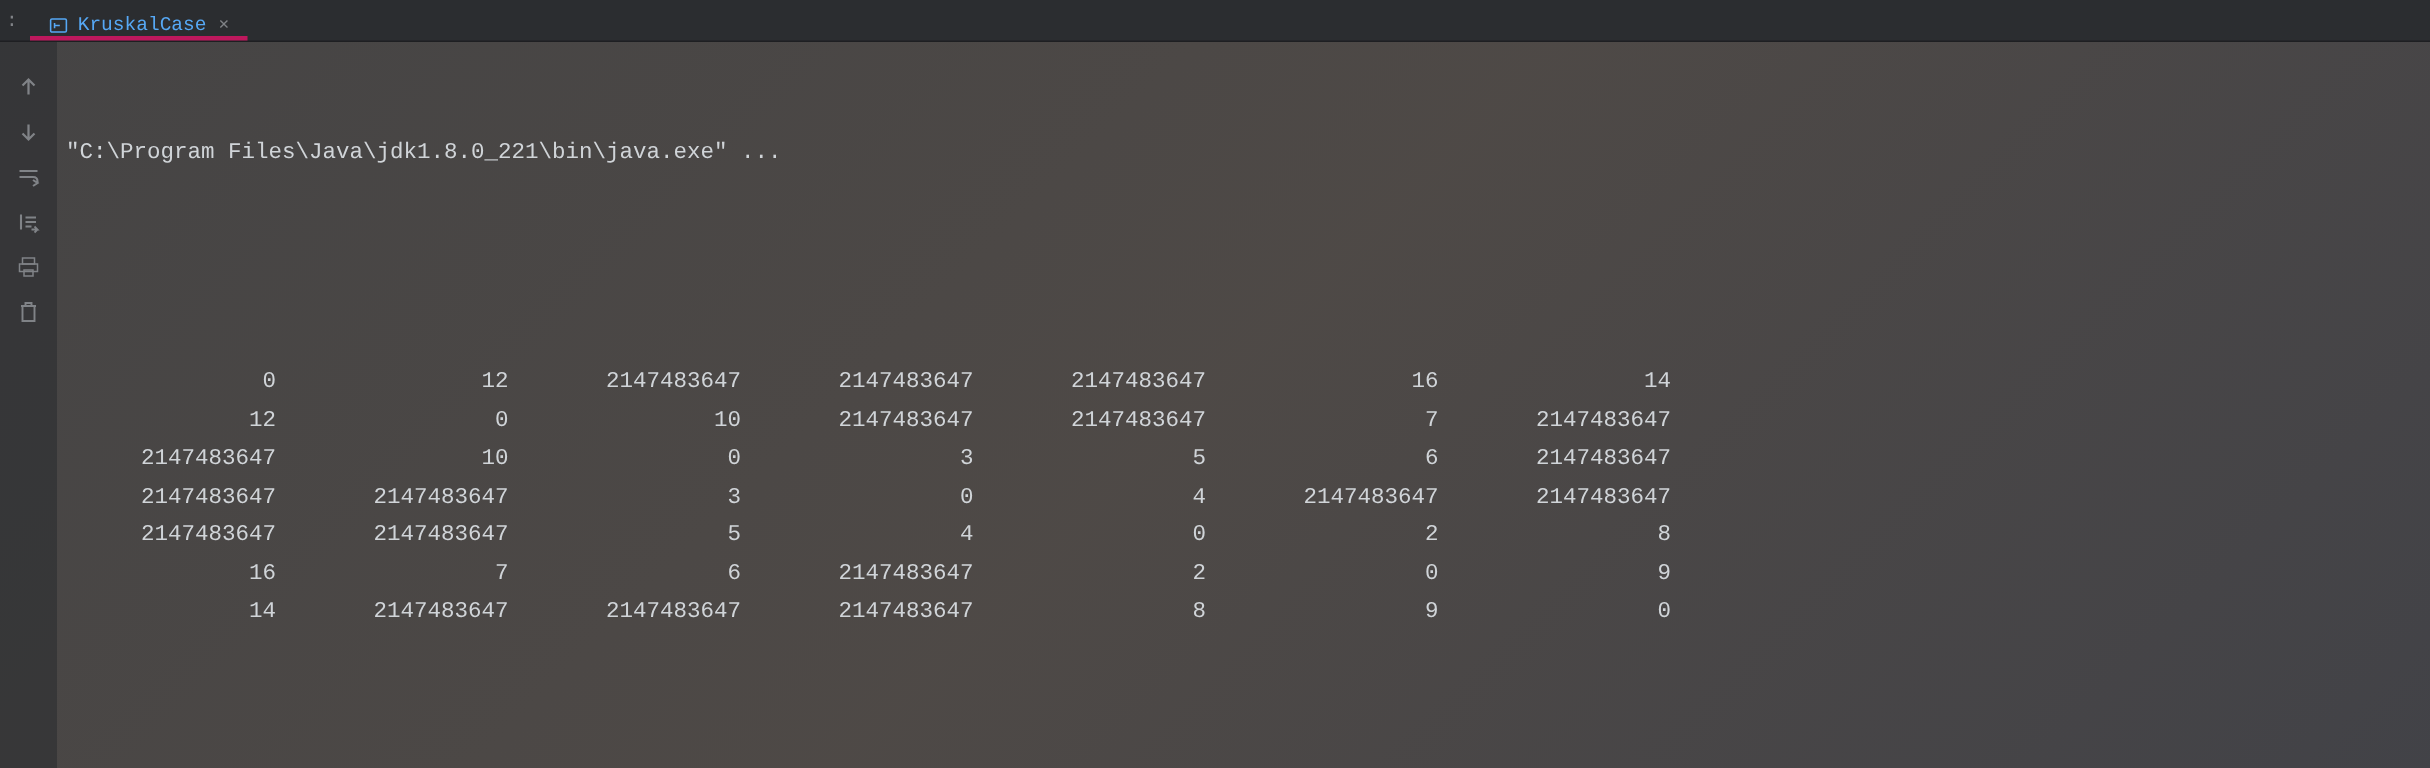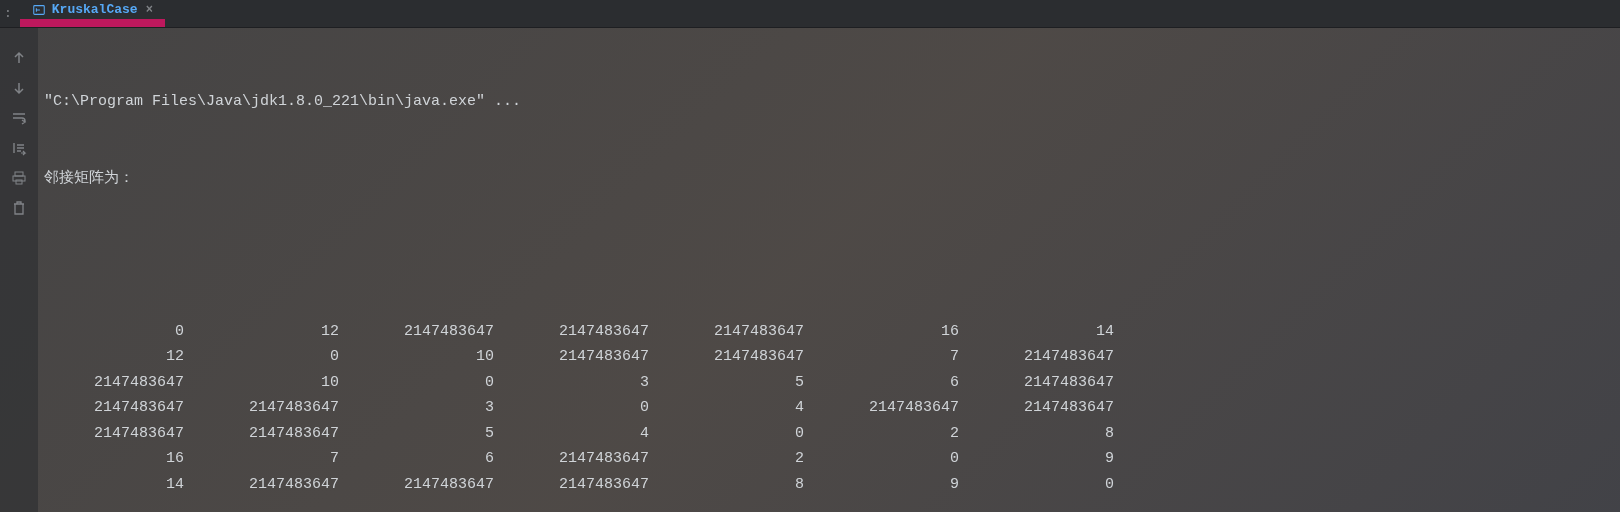--- a/index.html
+++ b/index.html
@@ -29,28 +29,27 @@
       position: relative;
       z-index: 2;
     }
     .tab-label-prefix {
       color: #808387;
       margin-right: 8px;
       font-size: 13px;
     }
     .tab {
       display: flex;
-      align-items: center;
+      align-items: flex-end;
       padding: 0 12px;
       height: 100%;
       color: #56a8f5;
-      border-bottom: 8px solid #be185d;
+      border-bottom: 3px solid #be185d;
       font-size: 13px;
       cursor: pointer;
-      font-weight: bold;
     }
     .tab-icon {
       width: 14px;
       height: 14px;
       margin-right: 6px;
       display: inline-flex;
     }
     .main-area {
       display: flex;
       height: calc(100% - 28px);
@@ -150,21 +149,20 @@
     </div>
     <div class="gutter-btn">
       <svg width="14" height="14" viewBox="0 0 14 14">
           <path d="M2 3 L12 3 M5 3 L5 1 L9 1 L9 3 M3 3 L3 13 L11 13 L11 3" stroke="currentColor" stroke-width="1.3" fill="none"></path>
         </svg>
     </div>
   </div>
 
   <div class="console-output">
     <div class="output-line">"C:\Program Files\Java\jdk1.8.0_221\bin\java.exe" ...</div>
-    <div class="output-line">邻接矩阵为：</div>
     <div class="output-line"> </div>
     <div id="matrix-container"><div class="output-line matrix-row"><span class="matrix-cell">0</span><span class="matrix-cell">12</span><span class="matrix-cell">2147483647</span><span class="matrix-cell">2147483647</span><span class="matrix-cell">2147483647</span><span class="matrix-cell">16</span><span class="matrix-cell">14</span></div><div class="output-line matrix-row"><span class="matrix-cell">12</span><span class="matrix-cell">0</span><span class="matrix-cell">10</span><span class="matrix-cell">2147483647</span><span class="matrix-cell">2147483647</span><span class="matrix-cell">7</span><span class="matrix-cell">2147483647</span></div><div class="output-line matrix-row"><span class="matrix-cell">2147483647</span><span class="matrix-cell">10</span><span class="matrix-cell">0</span><span class="matrix-cell">3</span><span class="matrix-cell">5</span><span class="matrix-cell">6</span><span class="matrix-cell">2147483647</span></div><div class="output-line matrix-row"><span class="matrix-cell">2147483647</span><span class="matrix-cell">2147483647</span><span class="matrix-cell">3</span><span class="matrix-cell">0</span><span class="matrix-cell">4</span><span class="matrix-cell">2147483647</span><span class="matrix-cell">2147483647</span></div><div class="output-line matrix-row"><span class="matrix-cell">2147483647</span><span class="matrix-cell">2147483647</span><span class="matrix-cell">5</span><span class="matrix-cell">4</span><span class="matrix-cell">0</span><span class="matrix-cell">2</span><span class="matrix-cell">8</span></div><div class="output-line matrix-row"><span class="matrix-cell">16</span><span class="matrix-cell">7</span><span class="matrix-cell">6</span><span class="matrix-cell">2147483647</span><span class="matrix-cell">2</span><span class="matrix-cell">0</span><span class="matrix-cell">9</span></div><div class="output-line matrix-row"><span class="matrix-cell">14</span><span class="matrix-cell">2147483647</span><span class="matrix-cell">2147483647</span><span class="matrix-cell">2147483647</span><span class="matrix-cell">8</span><span class="matrix-cell">9</span><span class="matrix-cell">0</span></div></div>
     
     
     
     
     
     
   </div>
 </div>

